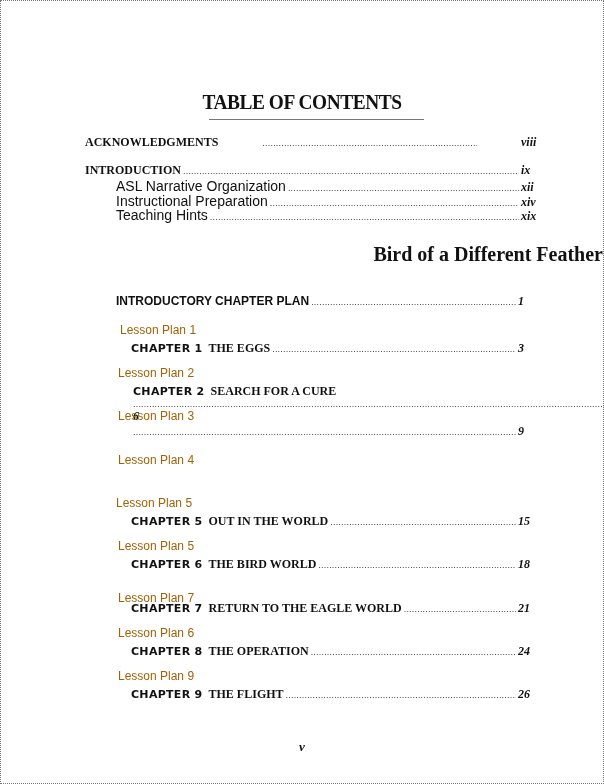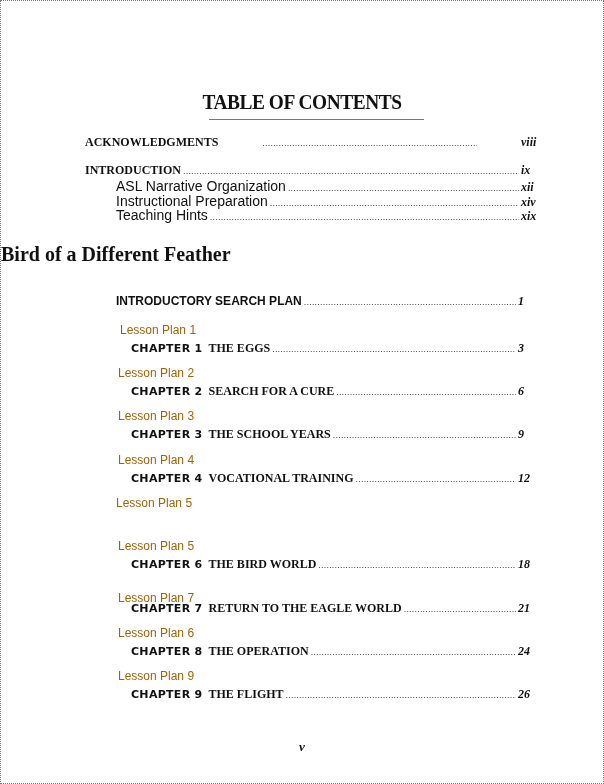--- a/index.html
+++ b/index.html
@@ -30,21 +30,21 @@
       content: "..........................................................................................................................................................................................................................";
     }
     .row .pg {
       width: 22px; text-align: left; white-space: nowrap;
       font-family: "Liberation Serif", serif; font-style: italic; font-weight: bold; font-size: 12px;
     }
     .serif-bold { font-family: "Liberation Serif", serif; font-weight: bold; font-size: 12px; }
     .sans { font-family: "Liberation Sans", sans-serif; font-size: 14px; }
     .sans-bold { font-family: "Liberation Sans", sans-serif; font-weight: bold; font-size: 12px; }
     .subtitle {
-      position: absolute; top: 242px; left: 0; width: 100%; text-align: left;
+      position: absolute; top: 242px; left: 0; width: 100%; text-align: right;
       font-family: "Liberation Serif", serif; font-weight: bold; font-size: 20px; color: #111;
     }
     .lp {
       position: absolute; font-family: "Liberation Sans", sans-serif; font-size: 12px; color: #a16207;
     }
     .chap-num {
       font-family: "DejaVu Sans", sans-serif; font-weight: bold; font-size: 11px;
       letter-spacing: 0.3px; margin-right: 6px; text-align: right;
     }
     .chap-title { font-family: "Liberation Serif", serif; font-weight: bold; font-size: 12px; }
@@ -84,54 +84,53 @@
   </div>
   <div class="row" style="top:192px; left:115px; width:427px;">
     <span class="lbl sans">Instructional Preparation</span>
     <span class="dots"></span>
     <span class="pg">xiv</span>
   </div>
 
   <div class="subtitle">Bird of a Different Feather</div>
 
   <div class="row" style="top:293px; left:115px; width:424px;">
-    <span class="lbl sans-bold">INTRODUCTORY SEARCH PLAN</span>
+    <span class="lbl sans-bold">INTRODUCTORY CHAPTER PLAN</span>
     <span class="dots"></span>
     <span class="pg">1</span>
   </div>
 
   <div class="lp" style="top:322px; left:119px;">Lesson Plan 1</div>
   <div class="row" style="top:337px; left:130px; width:409px;">
     <span class="lbl"><span class="chap-num">CHAPTER 1</span><span class="chap-title">THE EGGS</span></span>
     <span class="dots"></span>
     <span class="pg">3</span>
   </div>
 
   <div class="lp" style="top:365px; left:117px;">Lesson Plan 2</div>
-  <div class="row" style="top:380px; left:130px; width:409px;">
+  <div class="row" style="top:380px; left:130px; width:409px;flex-direction:column;">
     <span class="lbl"><span class="chap-num">CHAPTER 2</span><span class="chap-title">SEARCH FOR A CURE</span></span>
     <span class="dots"></span>
     <span class="pg">6</span>
   </div>
 
   <div class="lp" style="top:408px; left:117px;">Lesson Plan 3</div>
   <div class="row" style="top:423px; left:130px; width:409px;">
-    <span class="lbl"><span class="chap-num">CHAPTER 3</span><span class="chap-title">THE SCHOOL YEARS</span></span>
     <span class="dots"></span>
     <span class="pg">9</span>
   </div>
 
   <div class="lp" style="top:452px; left:117px;">Lesson Plan 4</div>
-  <div class="row" style="top:467px; left:130px; width:409px;">
-    <span class="lbl"><span class="chap-num">CHAPTER 4</span><span class="chap-title">VOCATIONAL TRAINING</span></span>
-    <span class="dots"></span>
-    <span class="pg">12</span>
-  </div>
 
   <div class="lp" style="top:495px; left:115px;">Lesson Plan 5</div>
+  <div class="row" style="top:510px; left:130px; width:409px;">
+    <span class="lbl"><span class="chap-num">CHAPTER 5</span><span class="chap-title">OUT IN THE WORLD</span></span>
+    <span class="dots"></span>
+    <span class="pg">15</span>
+  </div>
 
   <div class="lp" style="top:538px; left:117px;">Lesson Plan 5</div>
   <div class="row" style="top:553px; left:130px; width:409px;">
     <span class="lbl"><span class="chap-num">CHAPTER 6</span><span class="chap-title">THE BIRD WORLD</span></span>
     <span class="dots"></span>
     <span class="pg">18</span>
   </div>
 
   <div class="lp" style="top:582px; left:117px;margin-top:8px;">Lesson Plan 7</div>
   <div class="row" style="top:597px; left:130px; width:409px;">

